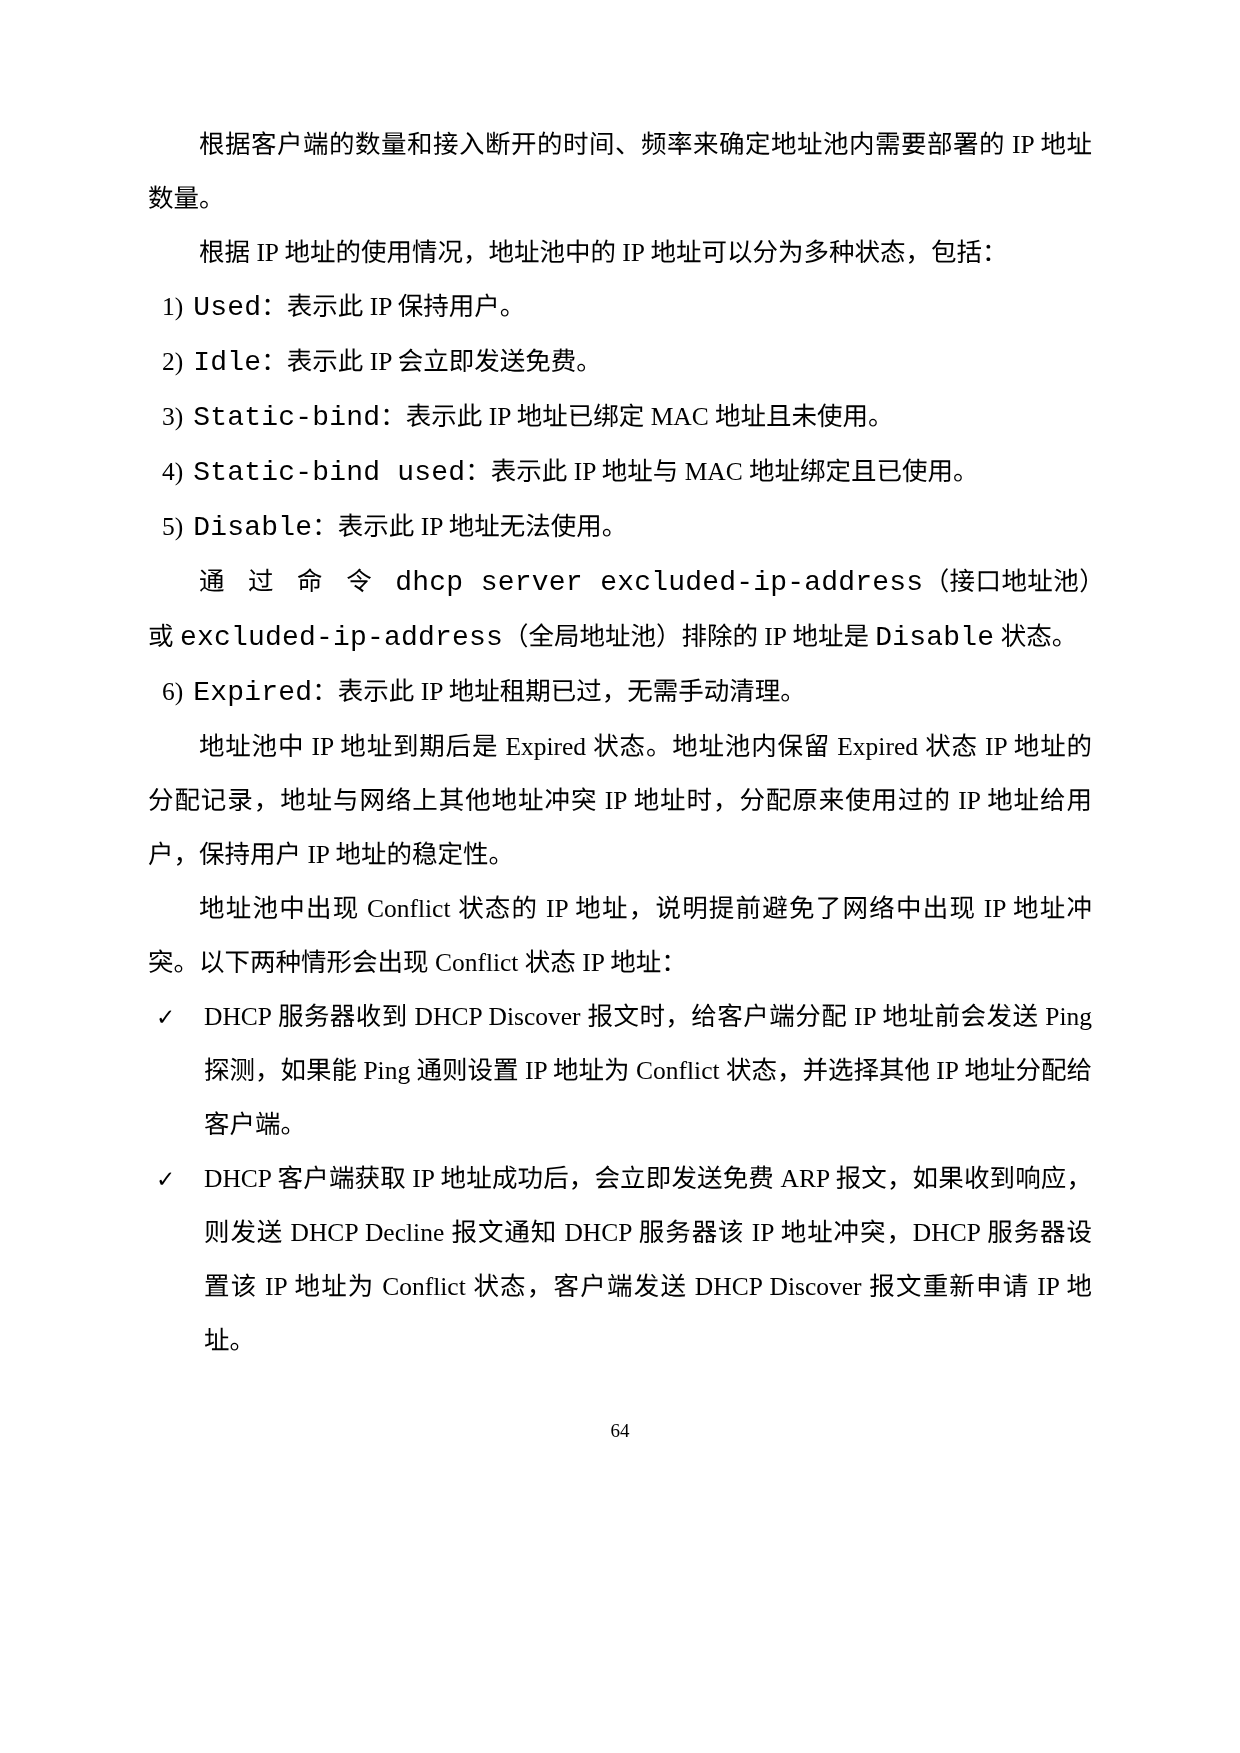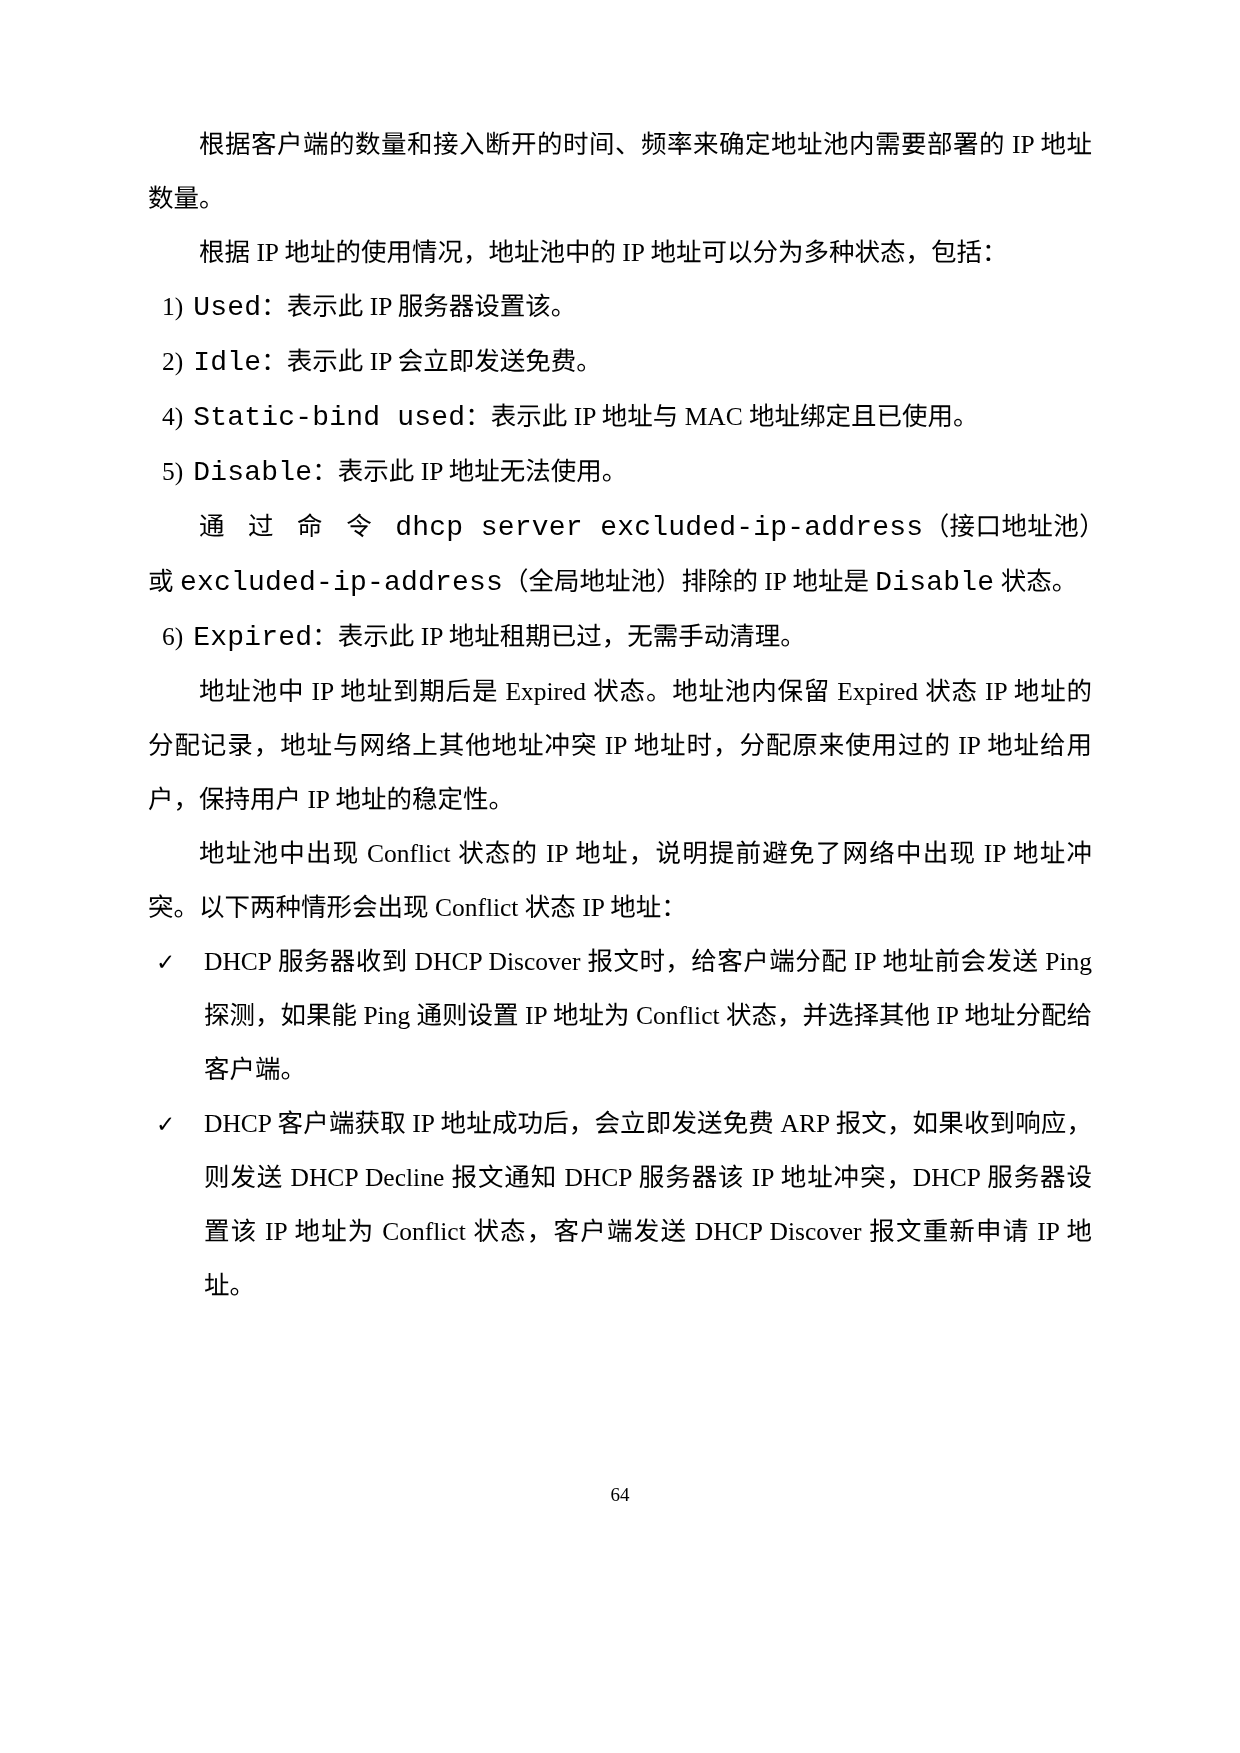--- a/index.html
+++ b/index.html
@@ -76,44 +76,47 @@
   }
   .check-item .check-text {
     flex: 1 1 auto;
     text-align: justify;
     text-justify: inter-ideograph;
   }
   .page-number {
     position: absolute;
     left: 0;
     right: 0;
-    top: 1484px;
+    top: 1420px;
     text-align: center;
     font-size: 19px;
     font-family: "Liberation Serif", serif;
   }
 </style>
 </head>
 <body>
 
 <div class="page">
   <div class="doc-body">
 
     <p class="para-indent">根据客户端的数量和接入断开的时间、频率来确定地址池内需要部署的 IP 地址数量。</p>
 
     <p class="para-indent">根据 IP 地址的使用情况，地址池中的 IP 地址可以分为多种状态，包括：</p>
 
     <p class="num-item">
-      <span class="marker">1)</span><span class="mono">Used</span><span>：表示此 IP 服务器设置该。</span>
+      <span class="marker">1)</span><span class="mono">Used</span><span>：表示此 IP 保持用户。</span>
     </p>
 
     <p class="num-item">
       <span class="marker">2)</span><span class="mono">Idle</span><span>：表示此 IP 会立即发送免费。</span>
     </p>
 
+    <p class="num-item">
+      <span class="marker">3)</span><span class="mono">Static-bind</span><span>：表示此 IP 地址已绑定 MAC 地址且未使用。</span>
+    </p>
 
     <p class="num-item">
       <span class="marker">4)</span><span class="mono">Static-bind used</span><span>：表示此 IP 地址与 MAC 地址绑定且已使用。</span>
     </p>
 
     <p class="num-item">
       <span class="marker">5)</span><span class="mono">Disable</span><span>：表示此 IP 地址无法使用。</span>
     </p>
 
     <p class="cmd-para">

